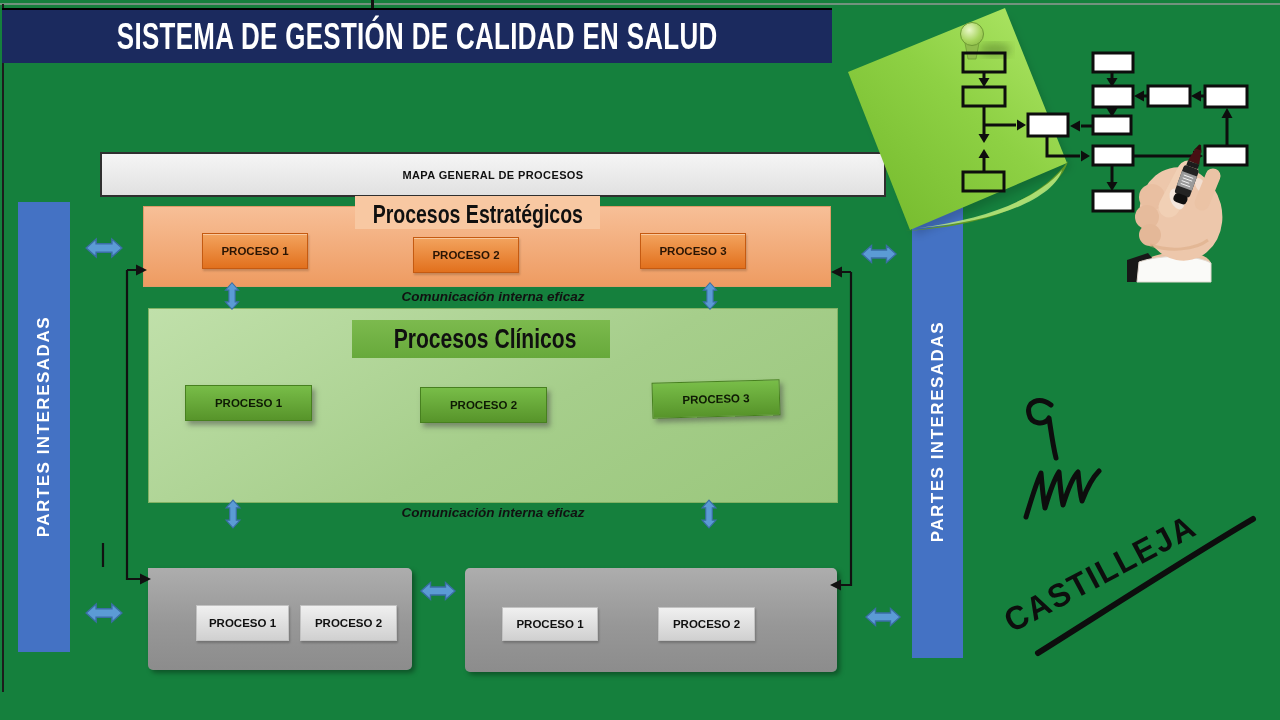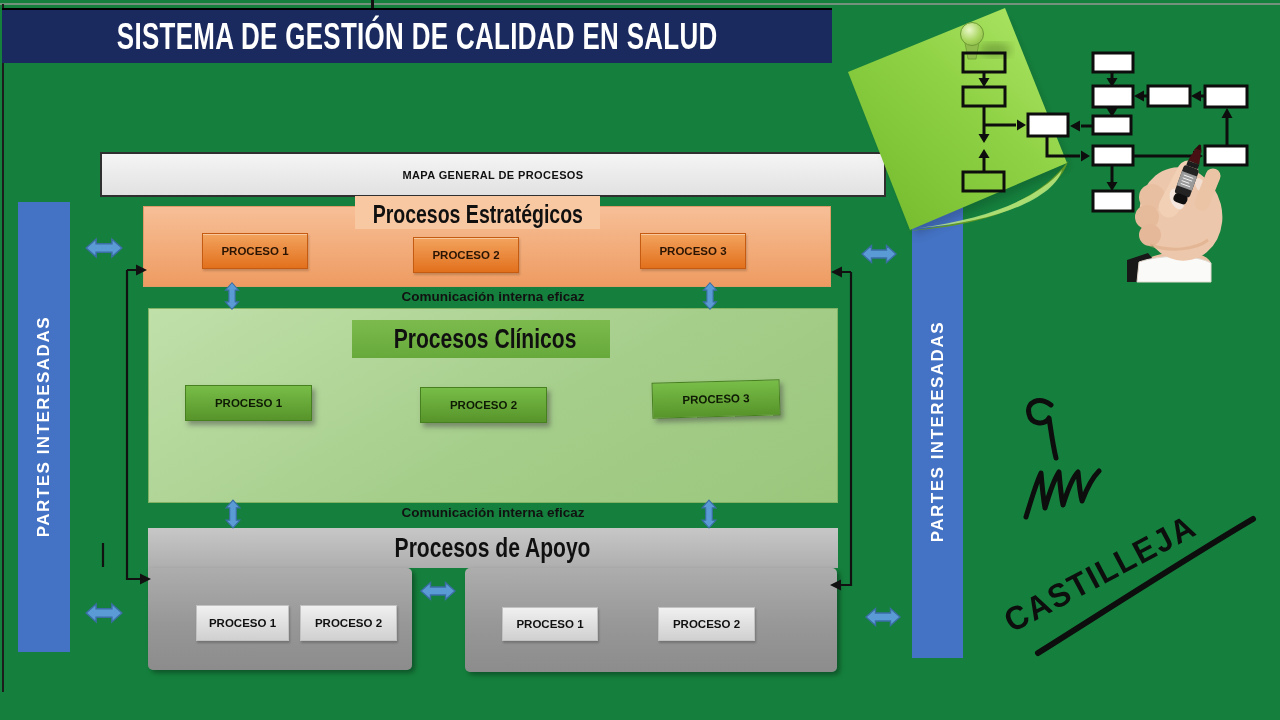--- a/index.html
+++ b/index.html
@@ -38,21 +38,21 @@
   .apoyo-right{left:465px;top:568px;width:372px;height:104px;}
   
   .pbox{display:flex;align-items:center;justify-content:center;font-weight:700;font-size:11.5px;box-sizing:border-box;}
   .pbox-orange{background:linear-gradient(#F3A35E,#E2701D);border:1px solid #C55A11;color:#2A1504;
                box-shadow:inset 0 1px 0 rgba(255,255,255,.4),1px 2px 2px rgba(0,0,0,.18);}
   .pbox-green{background:linear-gradient(#78BD48,#57942A);border:1px solid #47801F;color:#0E1A04;
               box-shadow:3px 4px 5px rgba(70,70,70,.5);}
   .pbox-gray{background:linear-gradient(#F0F0F0,#D0D0D0);border:1px solid #C2C2C2;color:#101010;
              box-shadow:1px 2px 2px rgba(0,0,0,.22);}
   
-  .comm{left:148px;width:690px;text-align:center;font-weight:700;font-size:13.5px;color:#111;}
+  .comm{left:148px;width:690px;text-align:center;font-style:italic;font-weight:700;font-size:13.5px;color:#111;}
   .comm1{top:289px;}
   .comm2{top:505px;}
   
   .bar{background:#4472C4;display:flex;align-items:center;justify-content:center;}
   .bar-left{left:18px;top:202px;width:52px;height:450px;}
   .bar-right{left:912px;top:205px;width:51px;height:453px;}
   .bar span{writing-mode:vertical-rl;transform:rotate(180deg);color:#fff;font-weight:700;
             font-size:17px;letter-spacing:1.5px;white-space:nowrap;}
   .overlay{left:0;top:0;width:1280px;height:720px;pointer-events:none;}
 </style>
@@ -98,23 +98,20 @@
     </div>
   <div class="abs pbox pbox-green" style="left:420px;top:387px;width:127px;height:36px;">
     <span>PROCESO 2</span>
     </div>
   <div class="abs pbox pbox-green" style="left:652px;top:381px;width:128px;height:36px;transform:rotate(-1.5deg);">
     <span>PROCESO 3</span>
     </div>
 
   <div class="abs comm comm2">Comunicación interna eficaz</div>
 
-  <div class="abs apoyo-band">
-    <span class="cond">Procesos de Apoyo</span>
-  </div>
   <div class="abs apoyo-panel apoyo-left"></div>
   <div class="abs apoyo-panel apoyo-right"></div>
   <div class="abs pbox pbox-gray" style="left:196px;top:605px;width:93px;height:36px;">
     <span>PROCESO 1</span>
     </div>
   <div class="abs pbox pbox-gray" style="left:300px;top:605px;width:97px;height:36px;">
     <span>PROCESO 2</span>
     </div>
   <div class="abs pbox pbox-gray" style="left:502px;top:607px;width:96px;height:34px;">
     <span>PROCESO 1</span>

